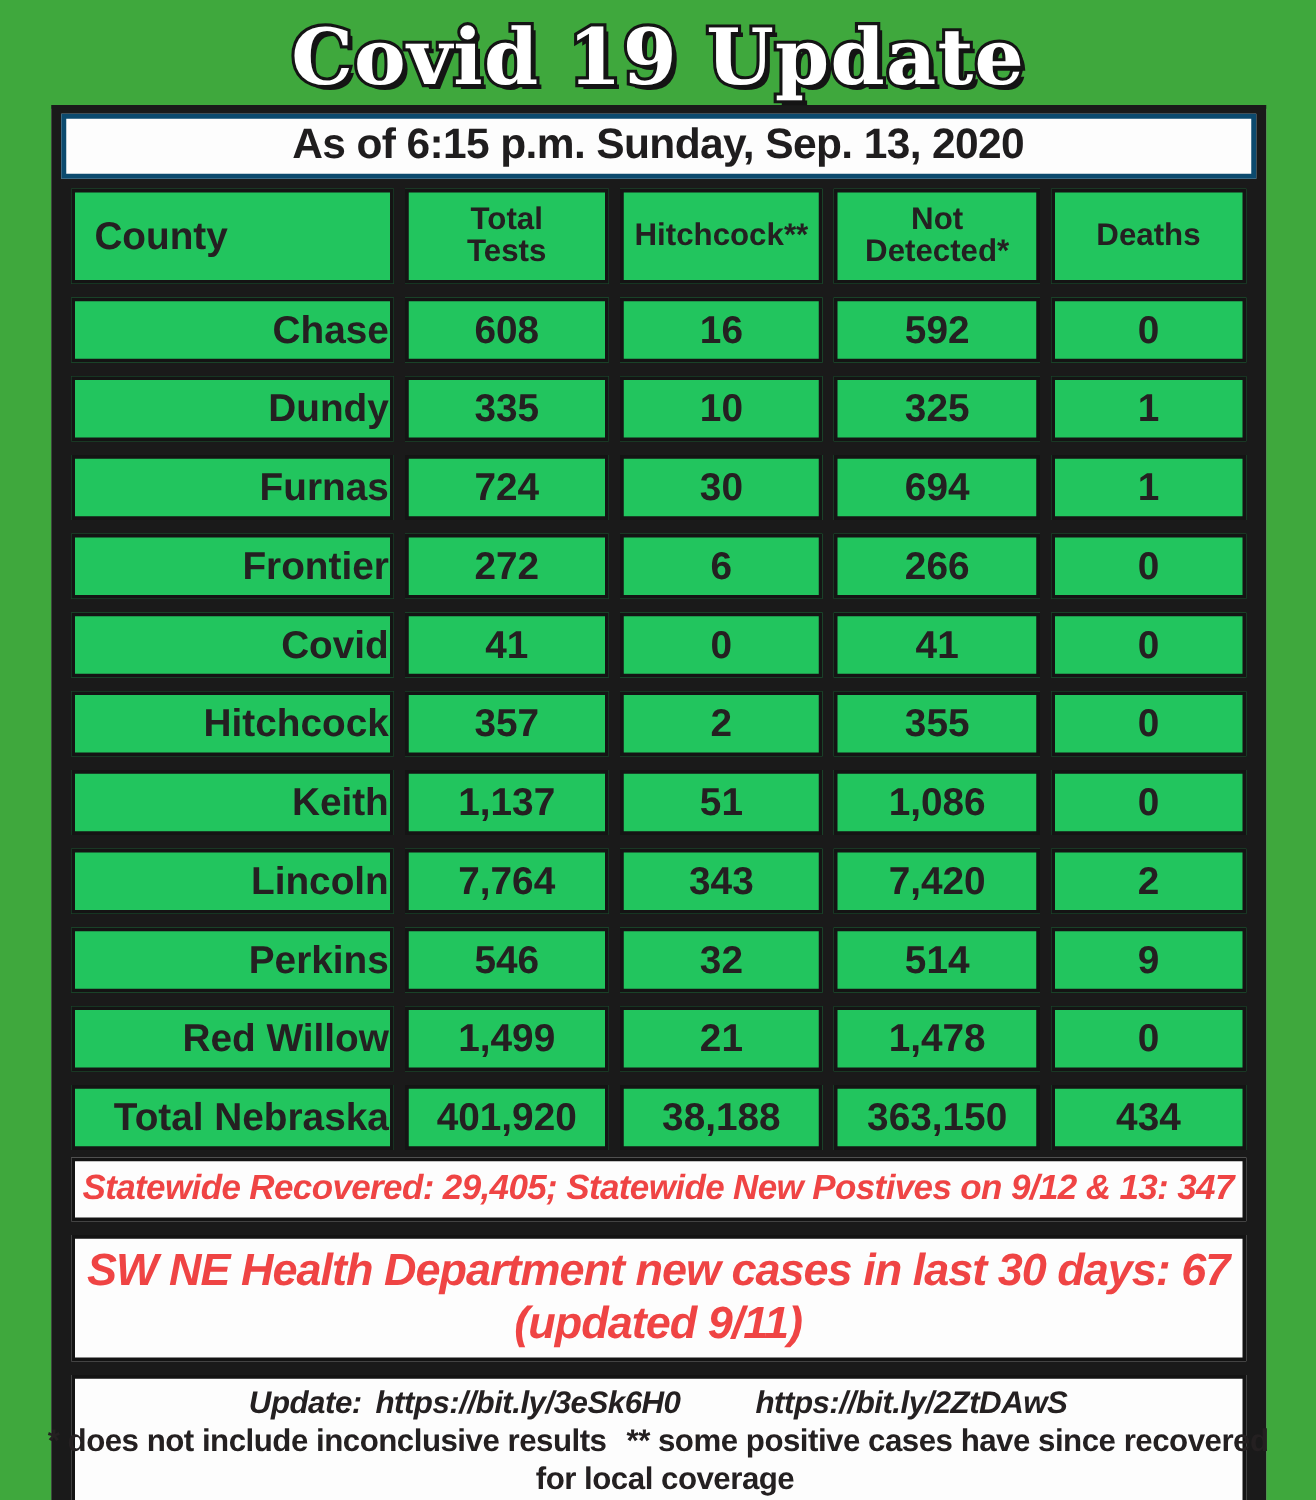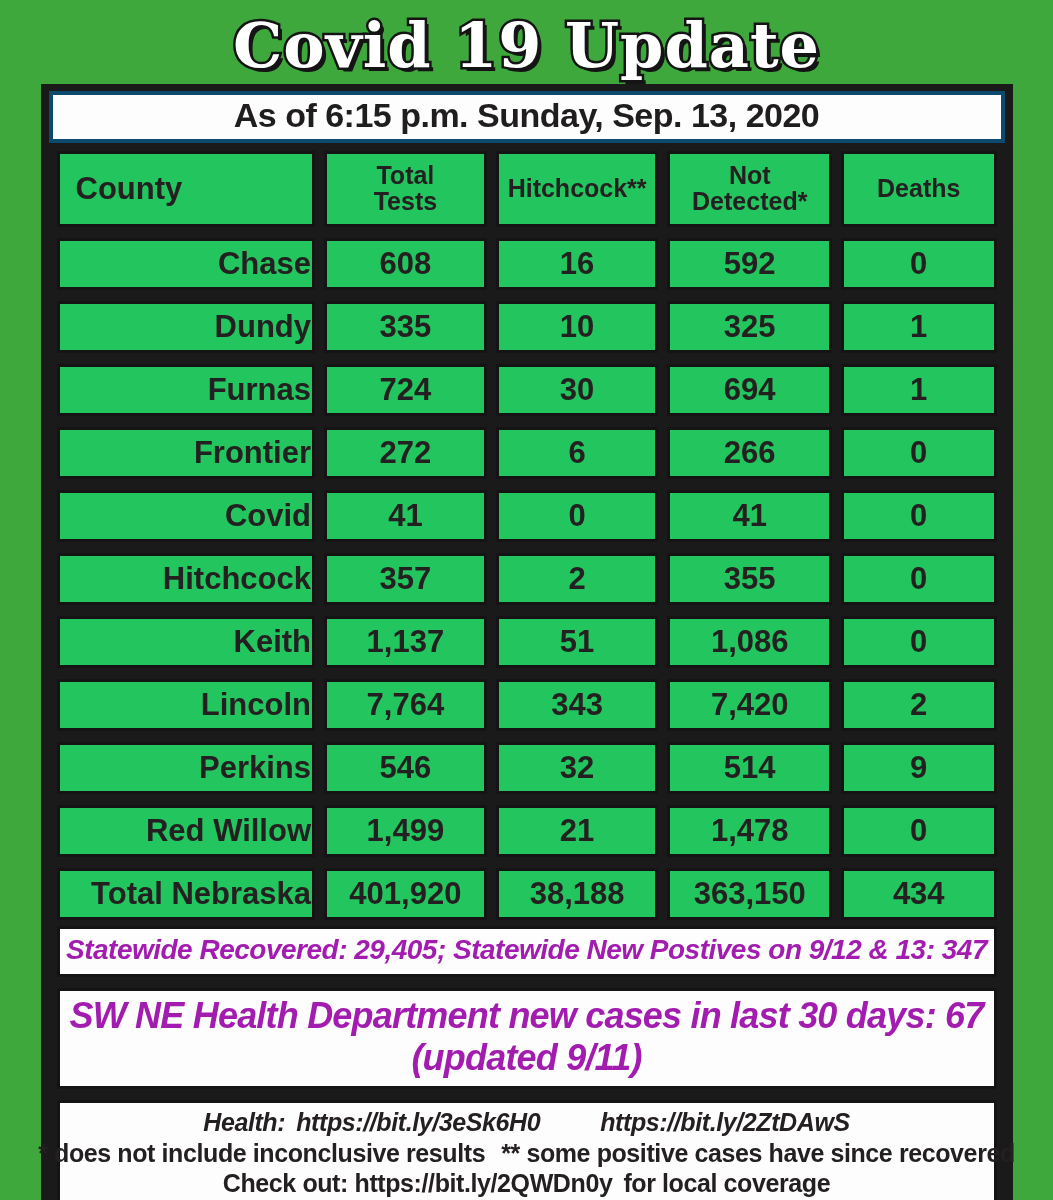--- a/index.html
+++ b/index.html
@@ -85,21 +85,21 @@
   }
 
   
   .note {
     background: #fdfdfd;
     border: 3px solid #141414;
     margin: 0 9px 11px 9px;
     text-align: center;
     font-style: italic;
     font-weight: bold;
-    color: #a21caf;
+    color: #ef4444;
   }
   .note-statewide { font-size: 28px; padding: 5px 0 8px 0; letter-spacing: -0.5px; }
   .note-swne { font-size: 36px; padding: 4px 0 7px 0; letter-spacing: -0.8px; }
 
   
   .sources-box {
     background: #fdfdfd;
     border: 3px solid #141414;
     margin: 0 9px;
     padding: 4px 0 9px 0;
@@ -230,27 +230,26 @@
       </tr>
     </tbody>
   </table>
 
   <div class="note note-statewide">Statewide Recovered: 29,405; Statewide New Postives on 9/12 &amp; 13: 347</div>
 
   <div class="note note-swne">SW NE Health Department new cases in last 30 days: 67 (updated 9/11)</div>
 
   <div class="sources-box">
     <div class="src-line italic">
-      <span>Health:</span>
+      <span>Update:</span>
       <span class="gap-sm">https://bit.ly/3eSk6H0</span>
       <span class="gap-lg">https://bit.ly/2ZtDAwS</span>
     </div>
     <div class="src-line">
       <span>* does not include inconclusive results</span>
       <span class="gap-md">** some positive cases have since recovered</span>
     </div>
     <div class="src-line">
-      <span>Check out: https://bit.ly/2QWDn0y</span>
       <span class="gap-sm">for local coverage</span>
     </div>
   </div>
 
 </div>
 
 </body></html>

